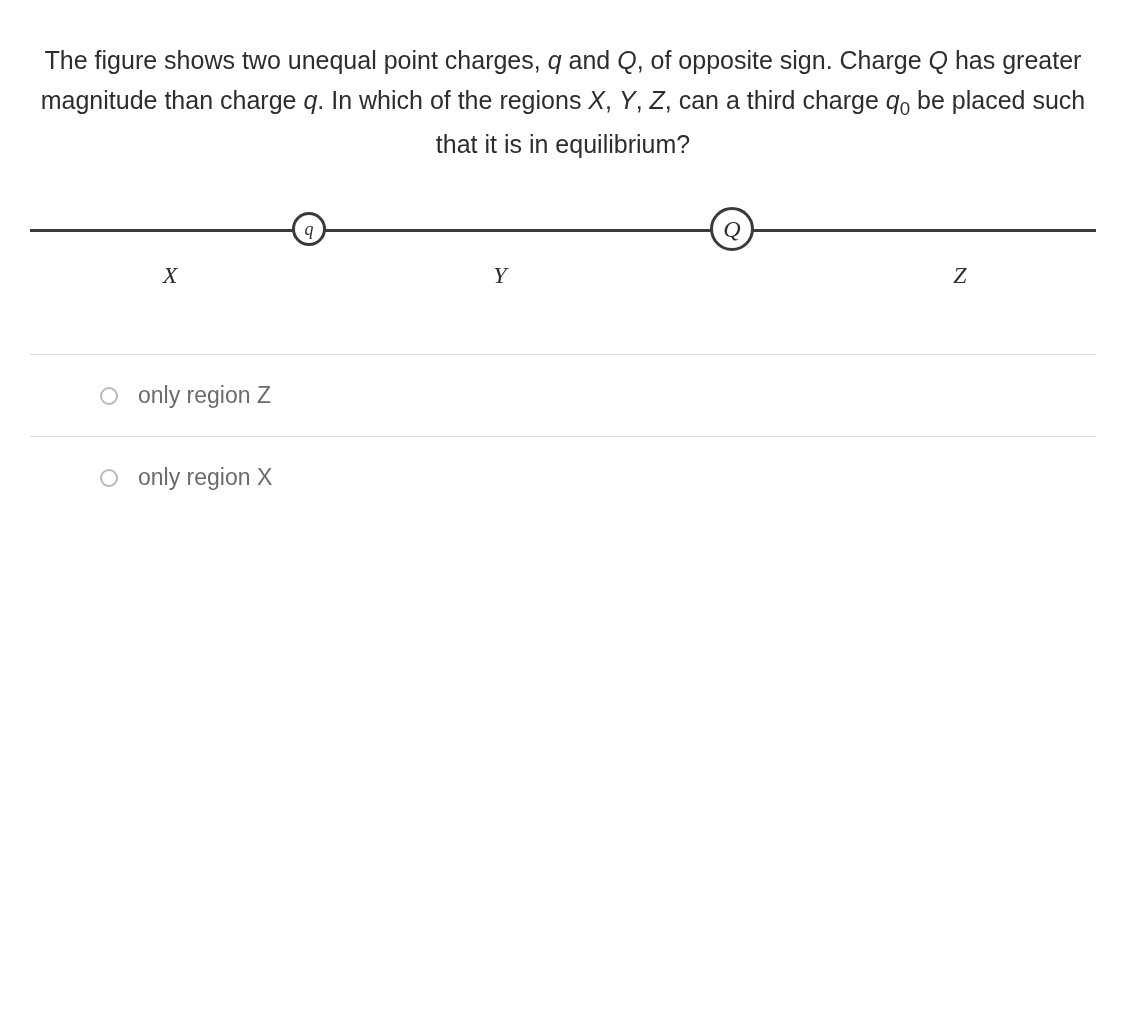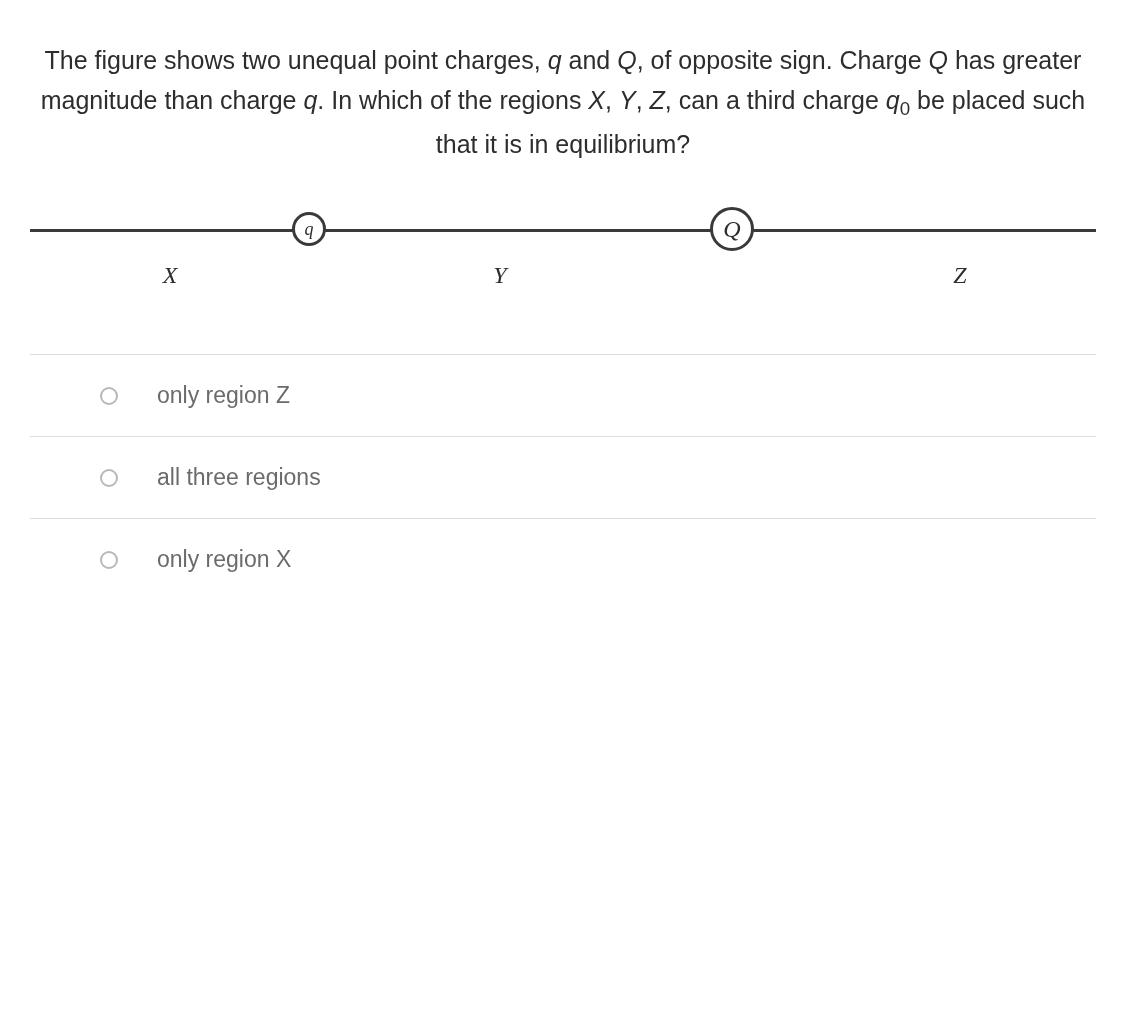--- a/index.html
+++ b/index.html
@@ -81,21 +81,20 @@
     .region-z { left: 930px; }
     .options {
       border-top: 1px solid #ddd;
     }
     .option {
       display: flex;
       align-items: center;
       padding: 27px 0 27px 70px;
       border-bottom: 1px solid #ddd;
       cursor: pointer;
-      gap: 19px;
     }
     .option:last-child {
       border-bottom: none;
     }
     .radio {
       width: 18px;
       height: 18px;
       border: 2px solid #b8b8b8;
       border-radius: 50%;
       margin-right: 20px;
@@ -144,19 +143,15 @@
   <div class="region-label region-z">Z</div>
 </div>
 
 <div class="options">
   <div class="option">
     <div class="radio"></div>
     <div class="option-label">only region Z</div>
   </div>
   <div class="option">
     <div class="radio"></div>
-    <div class="option-label">all three regions</div>
-  </div>
-  <div class="option">
-    <div class="radio"></div>
     <div class="option-label">only region X</div>
   </div>
 </div>
 
 </body></html>

